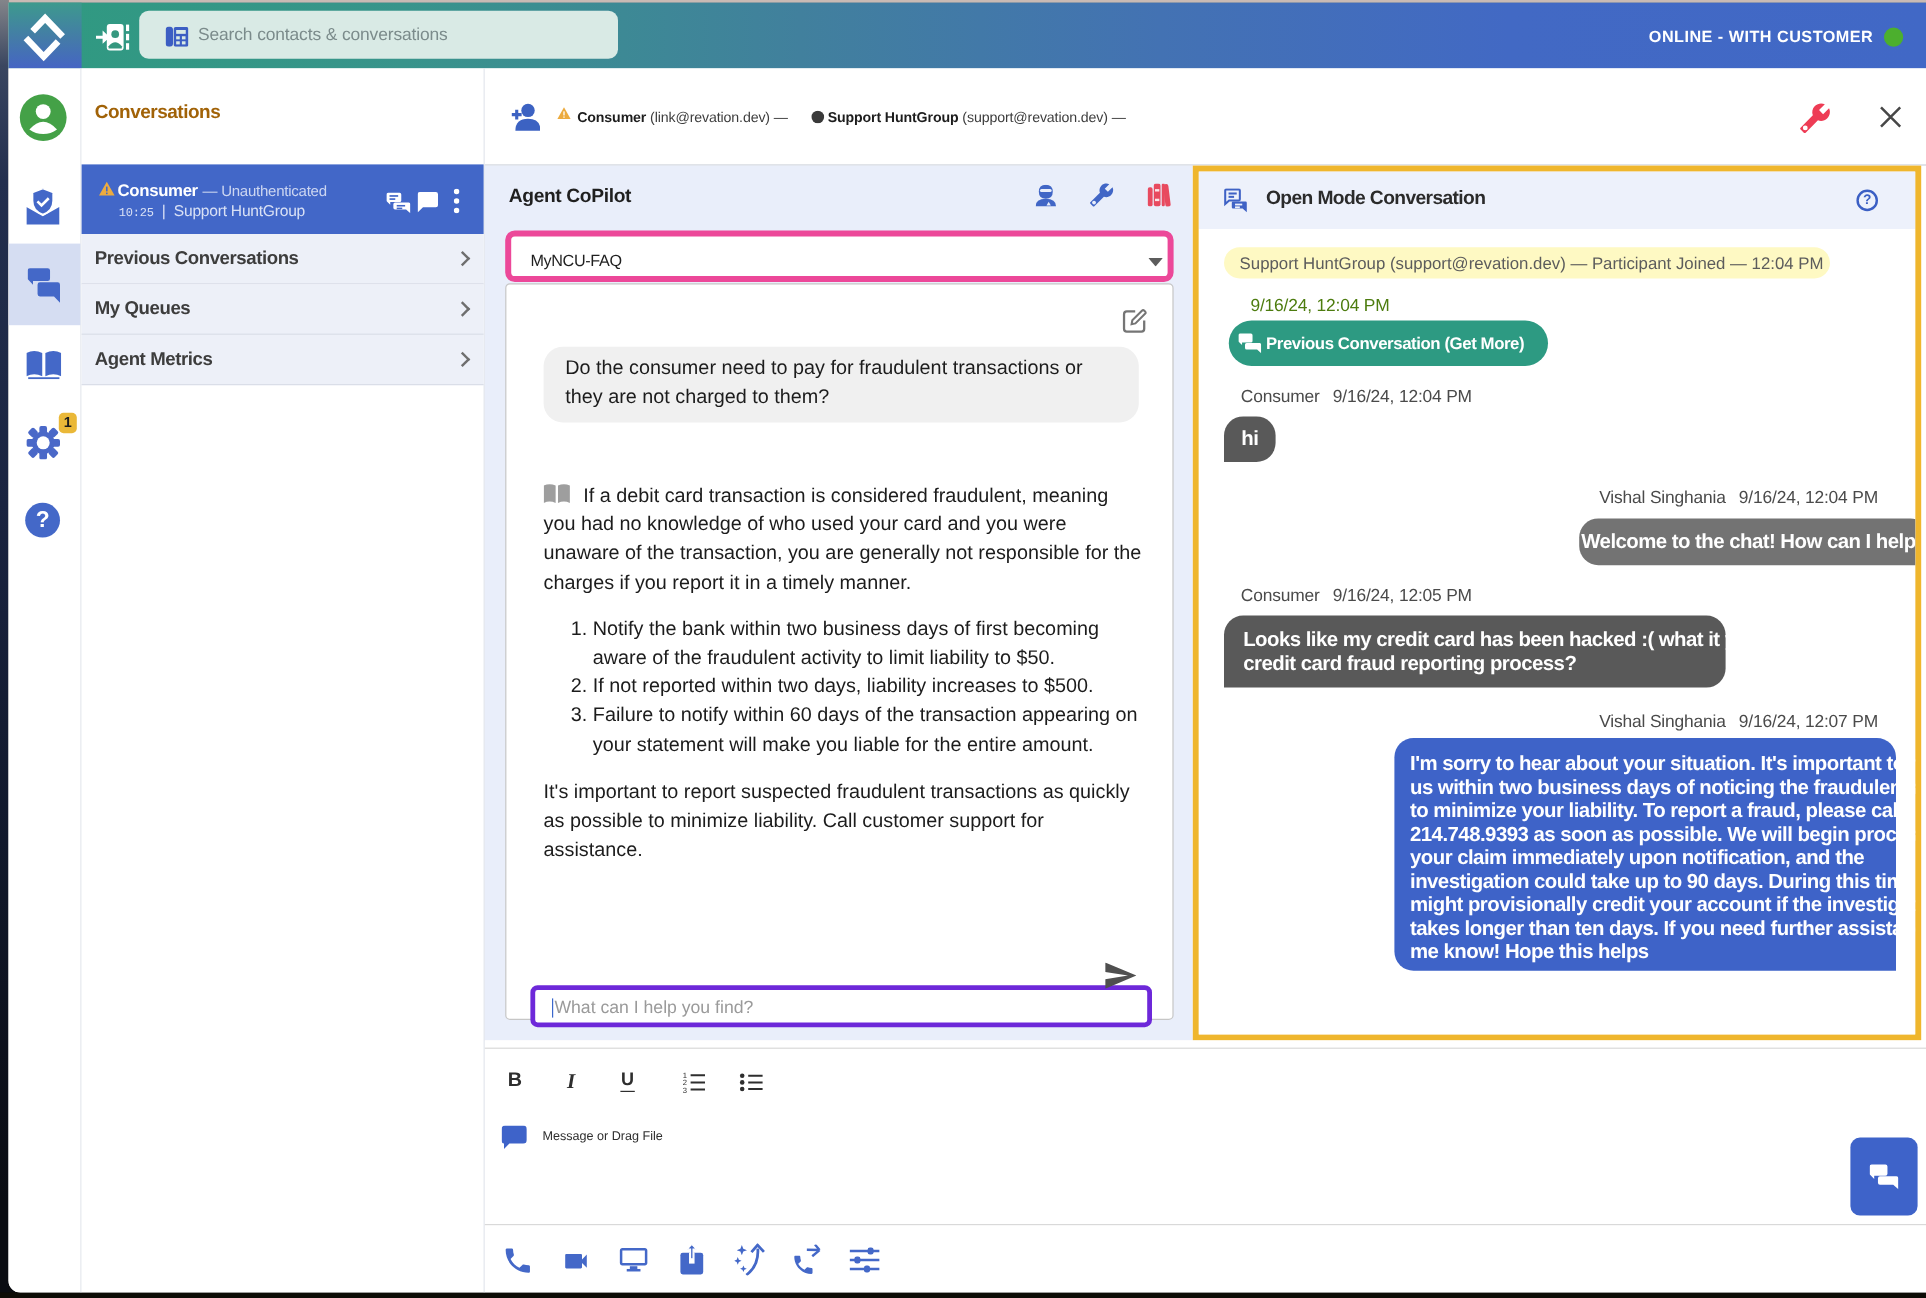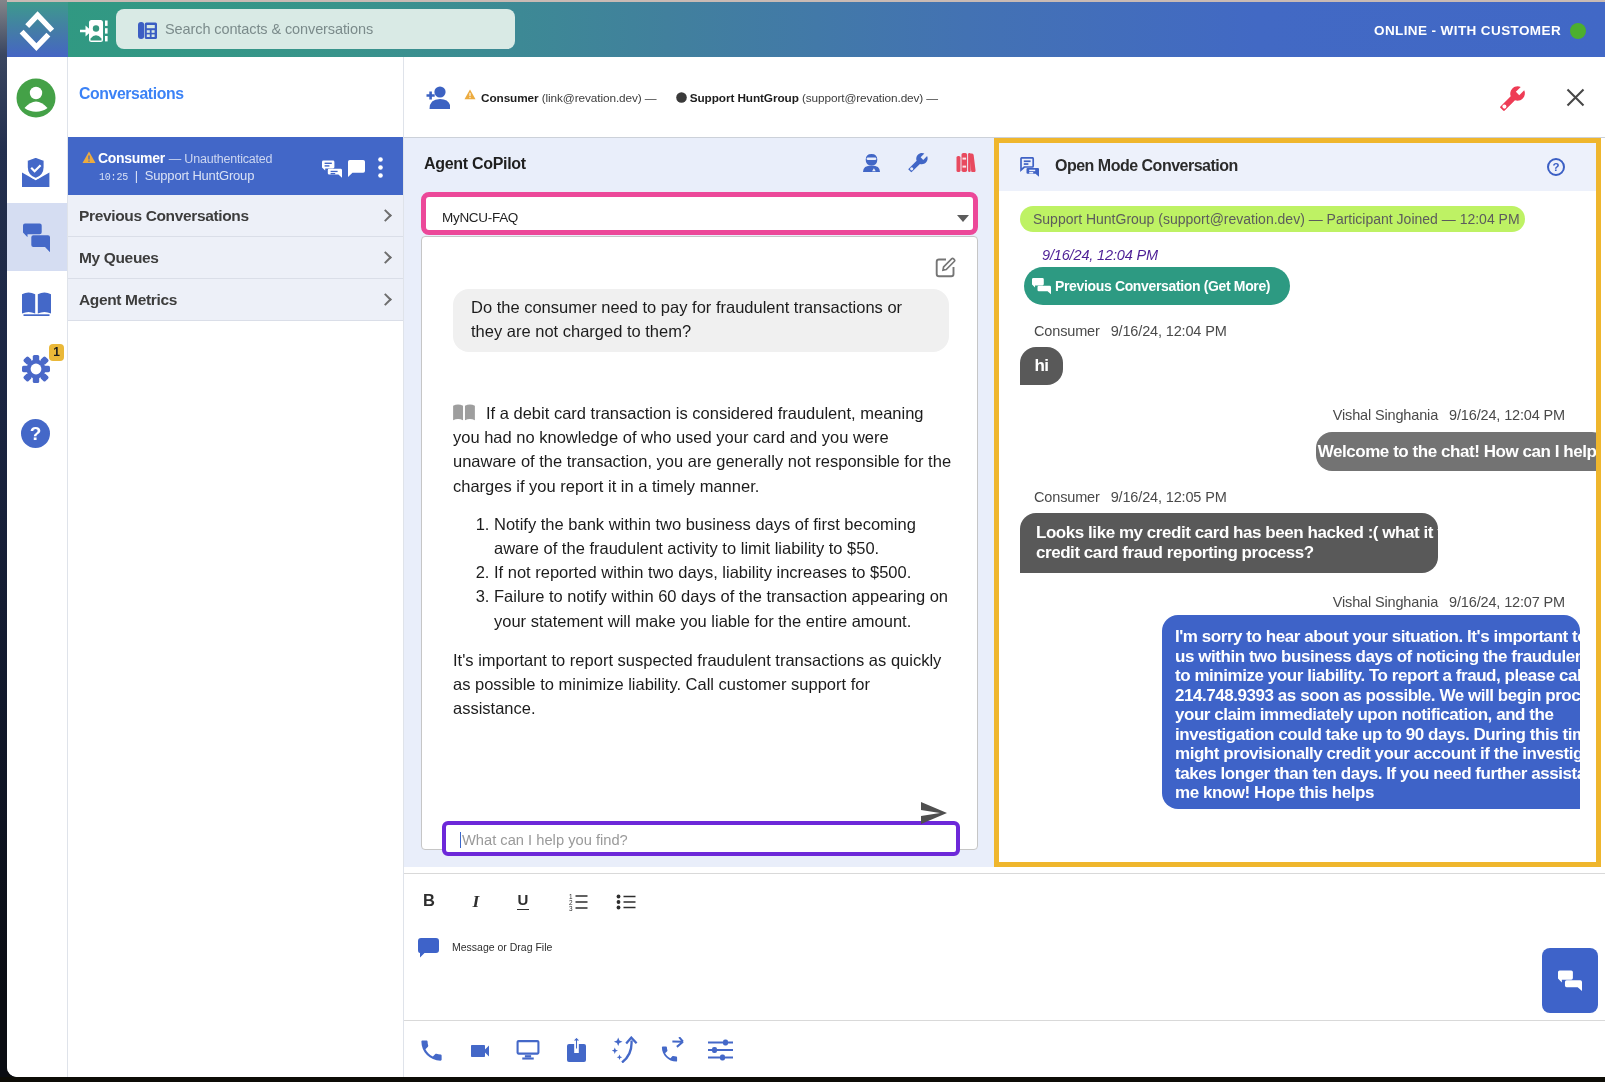--- a/index.html
+++ b/index.html
@@ -25,21 +25,21 @@
 
 #hdr { position:absolute; left:397px; top:55px; width:1201px; height:81px; background:#fff; border-bottom:1px solid #ccd1d9; }
 .hname { font-weight:bold; color:#1d1d1d; }
 .hmail { color:#3c3c3c; }
 #hdrtext { position:absolute; left:77px; top:34px; font-size:11.8px; letter-spacing:-.1px; color:#3c3c3c; white-space:nowrap; }
 
 #sidebar { position:absolute; left:0; top:55px; width:61px; height:1020px; background:#fff; border-right:1px solid #dfe3ea; }
 #sideactive { position:absolute; left:0; top:146px; width:60px; height:68px; background:#d5ddf2; }
 
 #convpanel { position:absolute; left:61px; top:55px; width:336px; height:1020px; background:#fff; border-right:1px solid #dfe3ea; }
-#convtitle { position:absolute; left:11px; top:28px; font-size:15.8px; font-weight:bold; color:#3b82f6; letter-spacing:-.4px; }
+#convtitle { position:absolute; left:11px; top:28px; font-size:15.8px; font-weight:bold; color:#a16207; letter-spacing:-.4px; }
 #convsel { position:absolute; left:0; top:80px; width:335px; height:58px; background:#4267c8; color:#fff; }
 #cs1 { position:absolute; left:30px; top:13px; font-size:14px; white-space:nowrap; }
 #cs1 b { font-weight:bold; letter-spacing:-.3px; }
 #cs1 .ua { font-size:12.5px; letter-spacing:-.2px; color:#ccd6f1; }
 #cs2 { position:absolute; left:31px; top:31px; font-size:13px; letter-spacing:-.2px; color:#d9e1f5; white-space:nowrap; }
 #cs2 .mono { font-family:"Liberation Mono",monospace; font-size:10px; }
 .menurow { position:absolute; left:0; width:335px; height:42px; background:#edf0f8; border-bottom:1px solid #dadee8;
   font-size:15.5px; font-weight:bold; letter-spacing:-.35px; color:#3d3d3d; line-height:41px; padding-left:11px; }
 .chev { position:absolute; right:13px; top:16px; width:9px; height:9px; border-right:2px solid #6e6e6e; border-top:2px solid #6e6e6e; transform:rotate(45deg); transform-origin:center; }
 
@@ -54,21 +54,21 @@
 #apara1 span.bi { display:inline-block; width:33px; }
 #alist { margin:14px 0 0 0; padding-left:41px; }
 #apara2 { margin-top:15px; }
 #copinput { position:absolute; left:20px; top:584px; width:518px; height:35px; border:4px solid #6d28d9; border-radius:6px; background:#fff; }
 #copph { position:absolute; left:14px; top:7px; font-size:14.7px; color:#9a9a9a; border-left:1px solid #3a67cc; padding-left:1px; }
 
 #openpanel { position:absolute; left:987px; top:136px; width:607px; height:729px; background:#fff; border:5px solid #efb62d; }
 #ophdr { position:absolute; left:0; top:0; width:597px; height:48px; background:#edf1fb; }
 #ophdrtitle { position:absolute; left:56px; top:14px; font-size:16px; font-weight:bold; letter-spacing:-.5px; color:#2b2b2b; }
 #opbody { position:absolute; left:0; top:48px; width:597px; height:671px; background:#fff; overflow:hidden; }
-#syspill { position:absolute; left:21px; top:15px; width:505px; height:26px; background:#bef264; border-radius:13px;
+#syspill { position:absolute; left:21px; top:15px; width:505px; height:26px; background:#fef9c3; border-radius:13px;
   font-size:14px; color:#5c5c5c; line-height:26px; padding-left:13px; white-space:nowrap; }
 .msglabel { position:absolute; font-size:14.5px; letter-spacing:-.15px; color:#4a4a4a; white-space:nowrap; }
 .bubble { position:absolute; color:#fff; font-weight:bold; font-size:17px; letter-spacing:-.45px; line-height:19.5px; white-space:nowrap; }
 #greenpill { position:absolute; left:25px; top:76px; width:266px; height:38px; background:#2d9a82; border-radius:19px; }
 #greenpilltxt { position:absolute; left:31px; top:11px; font-size:14px; font-weight:bold; letter-spacing:-.35px; color:#fff; }
 
 #compose { position:absolute; left:397px; top:865px; width:1201px; height:210px; background:#fff; }
 .cdivider { position:absolute; left:0; width:1201px; height:1px; background:#d9d9d9; }
 #fmtbar { position:absolute; left:0; top:24px; height:30px; color:#2e2e2e; }
 .fbtn { position:absolute; top:0; width:30px; text-align:center; }
@@ -269,21 +269,21 @@
       <rect x="3.8" y="6.2" width="4.6" height="1.7" fill="#3f62c5"></rect>
       <path d="M6.5 12 Q6.5 11 7.5 11 L18 11 Q19 11 19 12 L19 19.8 L15.5 16.8 L7.5 16.8 Q6.5 16.8 6.5 15.8 Z" fill="#3f62c5"></path>
       <rect x="9.2" y="12.7" width="6" height="1.5" fill="#edf1fb"></rect>
       <rect x="9.2" y="15" width="4" height="1.5" fill="#edf1fb"></rect>
     </svg>
     <div id="ophdrtitle">Open Mode Conversation</div>
     <div class="abs" style="left:548px;top:15px;width:18px;height:18px;border:2px solid #3b5fc4;border-radius:50%;color:#3b5fc4;font-size:11.5px;font-weight:bold;text-align:center;line-height:14px;">?</div>
   </div>
   <div id="opbody">
     <div id="syspill">Support HuntGroup (support@revation.dev) — Participant Joined — 12:04 PM</div>
-    <div class="msglabel" style="left:43px; top:56px; color:#4c1d95;font-style:italic;">9/16/24, 12:04 PM</div>
+    <div class="msglabel" style="left:43px; top:56px; color:#4d7c0f;">9/16/24, 12:04 PM</div>
     <div id="greenpill">
       <svg class="abs" style="left:8px;top:10px;" width="19" height="18" viewBox="0 0 20 18">
         <path d="M0 2 Q0 .6 1.4 .6 L11 .6 Q12.4 .6 12.4 2 L12.4 7 Q12.4 8.4 11 8.4 L3.2 8.4 L3.2 10.6 L0 7.4 Z" fill="#fff"></path>
         <path d="M5.8 10.2 Q5.8 8.8 7.2 8.8 L18.6 8.8 Q20 8.8 20 10.2 L20 17.8 L16.4 14.6 L7.2 14.6 Q5.8 14.6 5.8 13.2 Z" fill="#fff"></path>
       </svg>
       <div id="greenpilltxt">Previous Conversation (Get More)</div>
     </div>
     <div class="msglabel" style="left:35px; top:132px;">Consumer &nbsp;9/16/24, 12:04 PM</div>
     <div class="bubble" style="left:21px; top:156px; width:43px; height:38px; background:#595959; border-radius:16px 16px 16px 0; line-height:38px; text-align:center;">hi</div>
     <div class="msglabel" style="right:31px; top:216px;">Vishal Singhania &nbsp;9/16/24, 12:04 PM</div>

